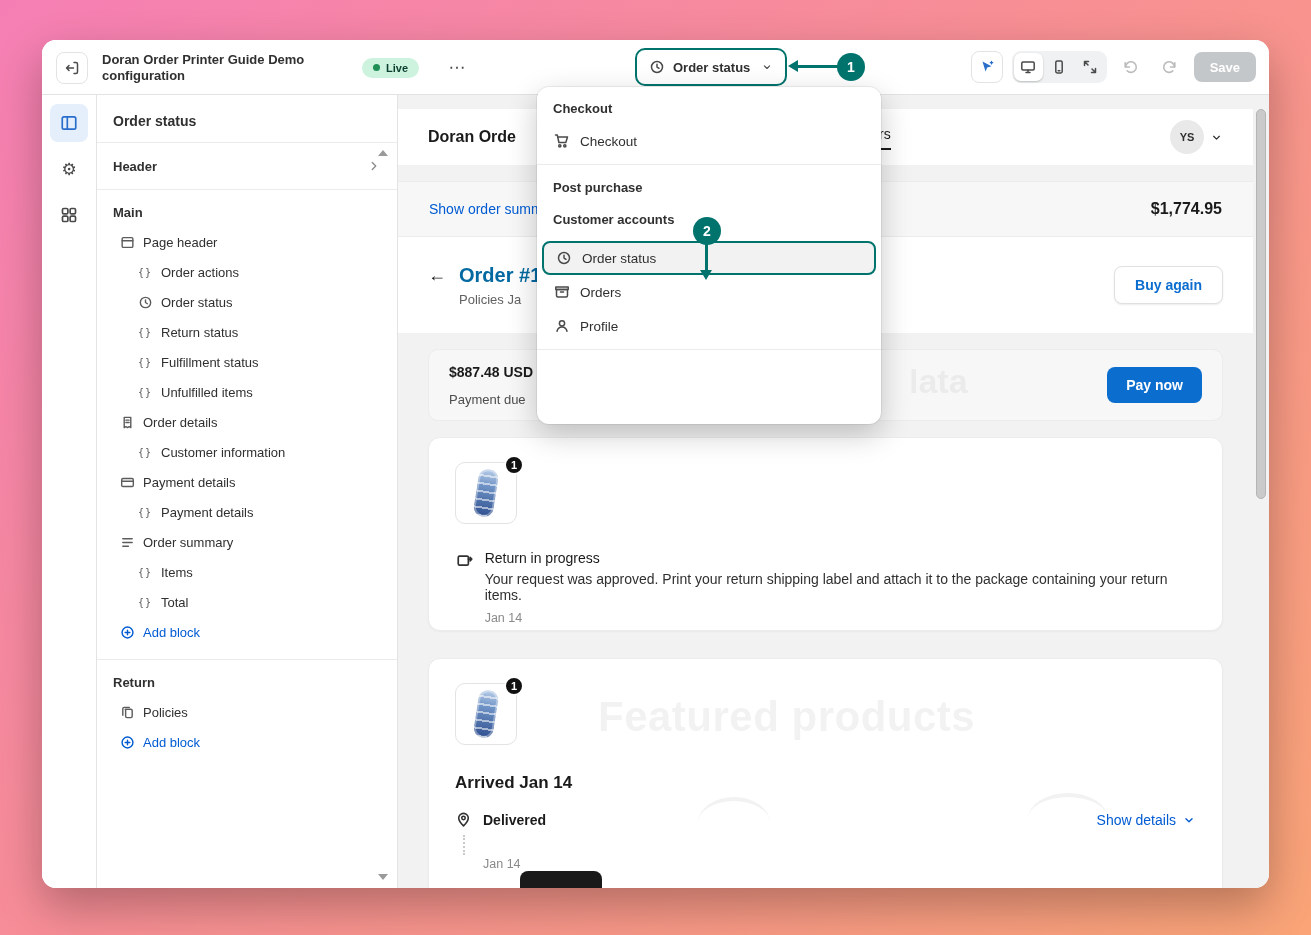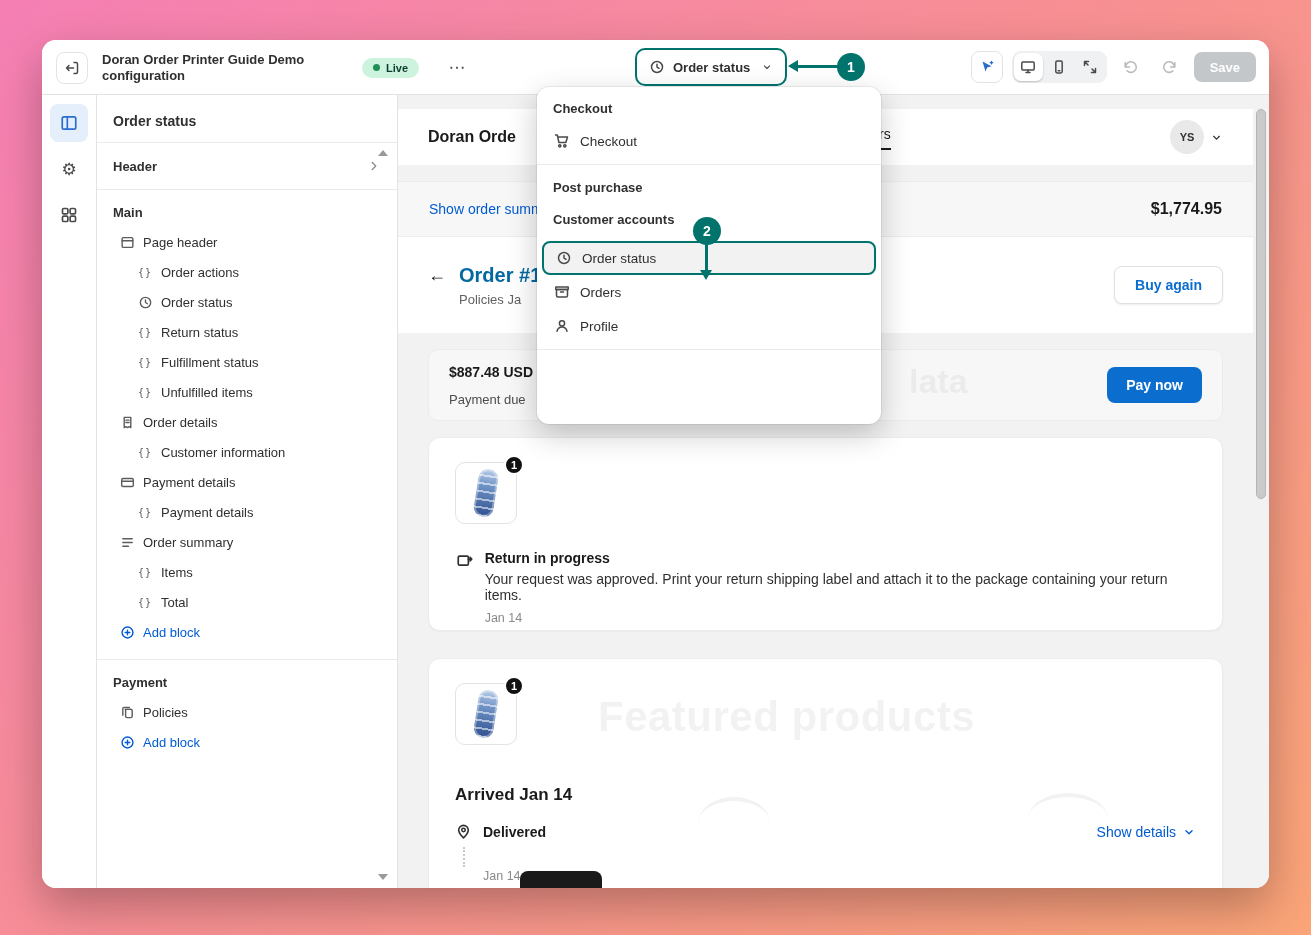--- a/index.html
+++ b/index.html
@@ -93,25 +93,25 @@
   .card1 { top:342px; height:194px; }
   .card2 { top:563px; height:310px; }
   .thumb { width:62px; height:62px; border:1px solid #e3e3e3; border-radius:10px; background:#fff; position:relative; display:grid; place-items:center; }
   .board { width:20px; height:48px; border-radius:10px; transform:rotate(9deg);
     background-image:repeating-linear-gradient(0deg, rgba(255,255,255,.55) 0 2px, transparent 2px 8px),
                      linear-gradient(180deg,#b9cde8 0%,#6f93c6 35%,#2f4f8f 100%);
     box-shadow:inset 0 0 0 2px rgba(255,255,255,.35); }
   .badge { position:absolute; top:-8px; right:-8px; width:20px; height:20px; border-radius:50%; background:#111; color:#fff; font-size:11px; font-weight:700; display:grid; place-items:center; border:2px solid #fff; }
   .cline { display:flex; gap:10px; margin-top:26px; }
   .cline .sicon { width:20px; height:20px; color:#303030; display:grid; place-items:center; }
-  .c-title { font-size:14px; font-weight:700; color:#1a1a1a; }
+  .c-title { font-size:14px; font-weight:400; color:#1a1a1a; }
   .c-desc { margin-top:5px; font-size:14px; color:#303030; }
   .c-date { margin-top:8px; font-size:12.5px; color:#8a8a8a; }
 
-  .arr-title { margin-top:40px; font-size:17px; font-weight:700; color:#1a1a1a; }
+  .arr-title { margin-top:28px; font-size:17px; font-weight:700; color:#1a1a1a; }
   .status-row { margin-top:18px; display:flex; align-items:center; justify-content:space-between; }
   .status-left { display:flex; align-items:center; gap:10px; }
   .status-left .sicon { width:18px; height:18px; color:#303030; }
   .st-name { font-size:14px; font-weight:700; color:#1a1a1a; }
   .details-link { display:flex; align-items:center; gap:6px; font-size:14px; color:#005bd3; cursor:pointer; }
   .connector { margin:6px 0 0 8px; height:20px; border-left:2px dotted #c9c9c9; width:0; }
   .arr-date { margin:2px 0 0 28px; font-size:12.5px; color:#8a8a8a; }
 
   .wm-large { position:absolute; left:200px; top:598px; font-size:42px; font-weight:800; color:rgba(26,26,26,.06); letter-spacing:.5px; z-index:5; pointer-events:none; }
   .arc { position:absolute; height:26px; border-top:4px solid rgba(26,26,26,.06); border-radius:50% / 100% 100% 0 0; z-index:5; pointer-events:none; }
@@ -337,21 +337,21 @@
         <span class="ticon">
             <svg class="ic" width="15" height="15" viewBox="0 0 16 16">
               <circle cx="8" cy="8" r="5.8"></circle>
               <path d="M8 5.5v5M5.5 8h5"></path>
             </svg>
           </span>
         <span>Add block</span>
       </div>
 
       <div class="footer-div"></div>
-      <div class="sec-label">Payment</div>
+      <div class="sec-label">Return</div>
       <div class="trow l1">
         <span class="ticon">
             <svg class="ic" width="15" height="15" viewBox="0 0 16 16">
               <path d="M5.5 4.5h6A1.5 1.5 0 0 1 13 6v6a1.5 1.5 0 0 1-1.5 1.5h-4A1.5 1.5 0 0 1 6 12V5"></path>
               <path d="M3 11V4a1.5 1.5 0 0 1 1.5-1.5H10"></path>
             </svg>
           </span>
         <span>Policies</span>
       </div>
       <div class="trow l1 add">

